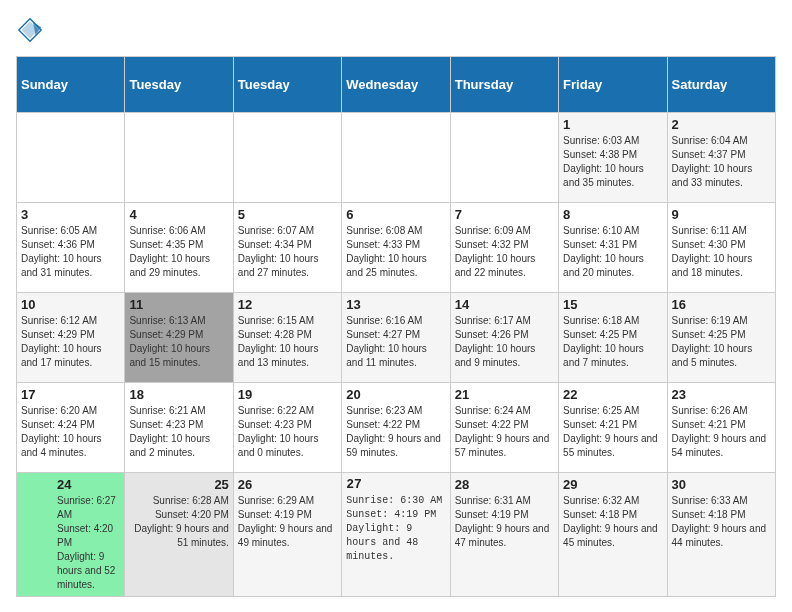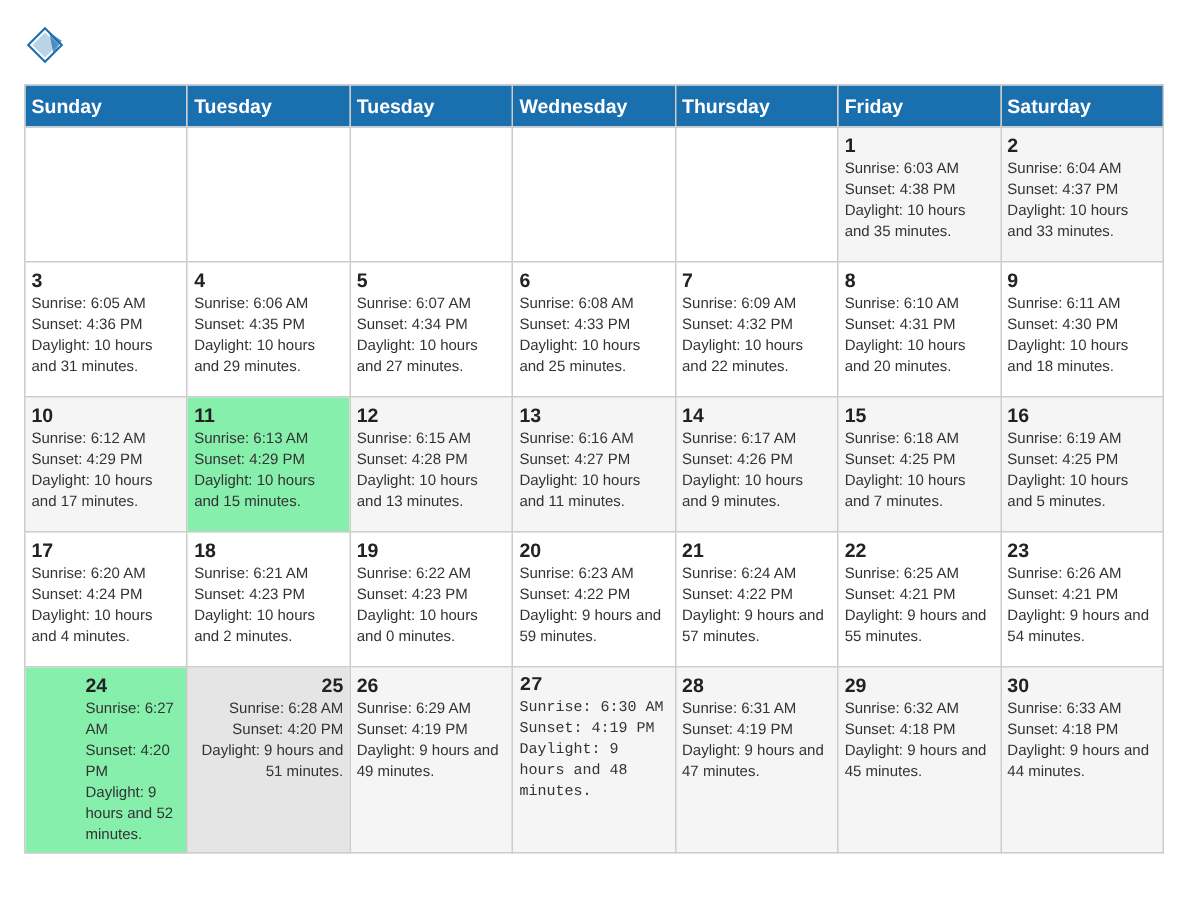--- a/index.html
+++ b/index.html
@@ -51,21 +51,21 @@
     .calendar {
       width: 100%;
       border-collapse: collapse;
       table-layout: fixed;
     }
     .calendar thead th {
       background: #1a6faf;
       color: #fff;
       font-size: 13px;
       font-weight: bold;
-      padding: 6px 4px;
+      padding: 20px 4px;
       border: 1px solid #ccc;
       text-align: left;
     }
     .calendar tbody td {
       border: 1px solid #ccc;
       vertical-align: top;
       padding: 4px;
       font-size: 10.5px;
       color: #333;
       height: 90px;
@@ -170,21 +170,21 @@
         <td style="background: rgb(255, 255, 255);">
           <span class="day-number">9</span>
           <div class="day-info">Sunrise: 6:11 AM<br>Sunset: 4:30 PM<br>Daylight: 10 hours and 18 minutes.</div>
         </td>
       </tr>
       <tr>
         <td style="background: rgb(245, 245, 245);">
           <span class="day-number">10</span>
           <div class="day-info">Sunrise: 6:12 AM<br>Sunset: 4:29 PM<br>Daylight: 10 hours and 17 minutes.</div>
         </td>
-        <td style="background: #86efac;">
+        <td style="background: #a3a3a3;">
           <span class="day-number">11</span>
           <div class="day-info">Sunrise: 6:13 AM<br>Sunset: 4:29 PM<br>Daylight: 10 hours and 15 minutes.</div>
         </td>
         <td style="background: rgb(245, 245, 245);">
           <span class="day-number">12</span>
           <div class="day-info">Sunrise: 6:15 AM<br>Sunset: 4:28 PM<br>Daylight: 10 hours and 13 minutes.</div>
         </td>
         <td style="background: rgb(245, 245, 245);">
           <span class="day-number">13</span>
           <div class="day-info">Sunrise: 6:16 AM<br>Sunset: 4:27 PM<br>Daylight: 10 hours and 11 minutes.</div>

